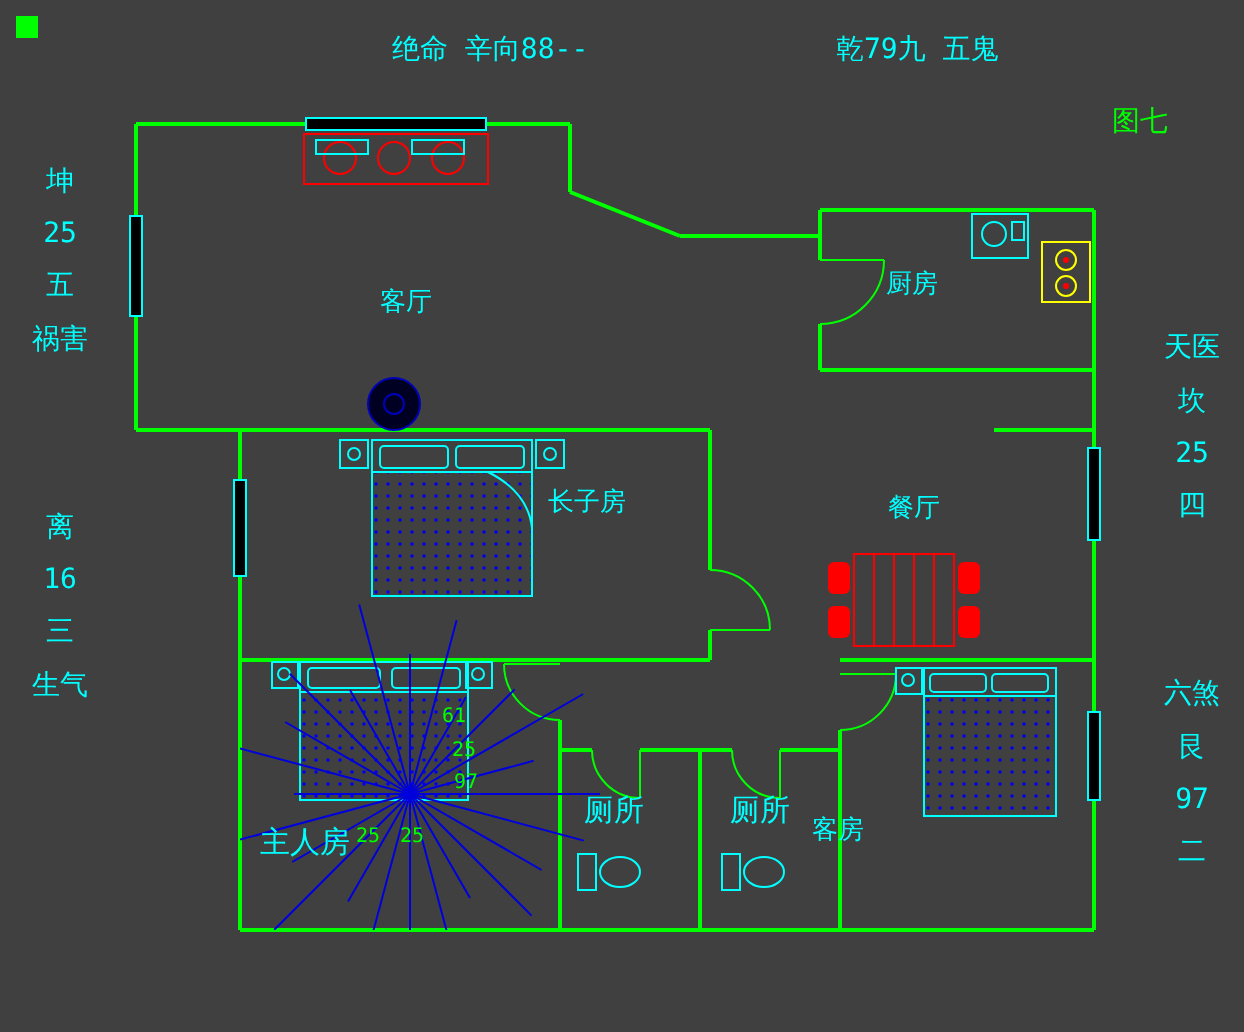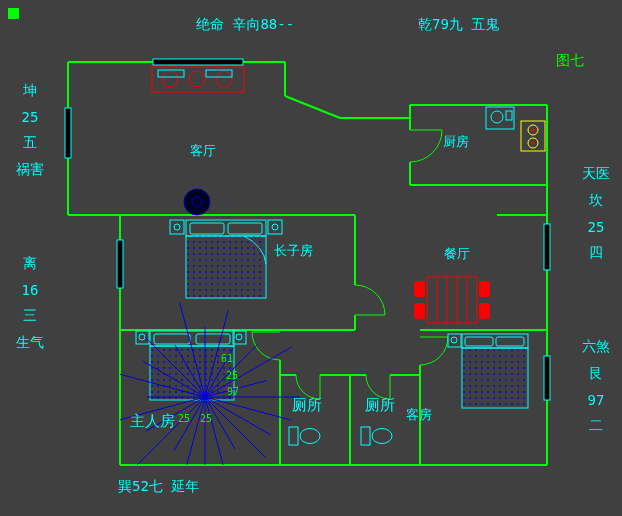--- a/index.html
+++ b/index.html
@@ -210,21 +210,20 @@
     <div>25</div>
     <div>四</div>
   </div>
   <div class="vgroup" style="left:572px; top:338px">
     <div>六煞</div>
     <div>艮</div>
     <div>97</div>
     <div>二</div>
   </div>
 
-  <div class="lbl big" style="left:118px; top:478px">巽52七 延年</div>
 
   <div class="lbl" style="left:190px; top:142px">客厅</div>
   <div class="lbl" style="left:443px; top:133px">厨房</div>
   <div class="lbl" style="left:274px; top:242px">长子房</div>
   <div class="lbl" style="left:444px; top:245px">餐厅</div>
   <div class="lbl small" style="left:130px; top:412px">主人房</div>
   <div class="lbl small" style="left:292px; top:396px">厕所</div>
   <div class="lbl small" style="left:365px; top:396px">厕所</div>
   <div class="lbl" style="left:406px; top:406px">客房</div>
 

